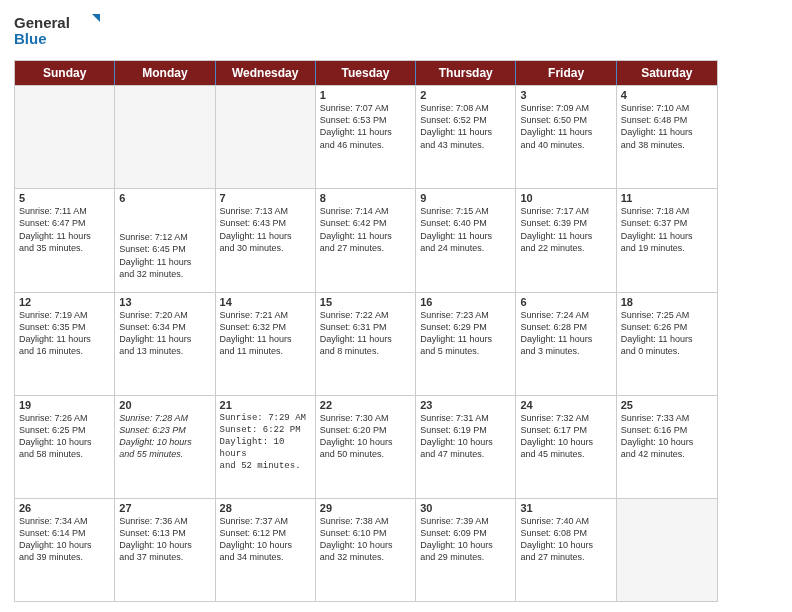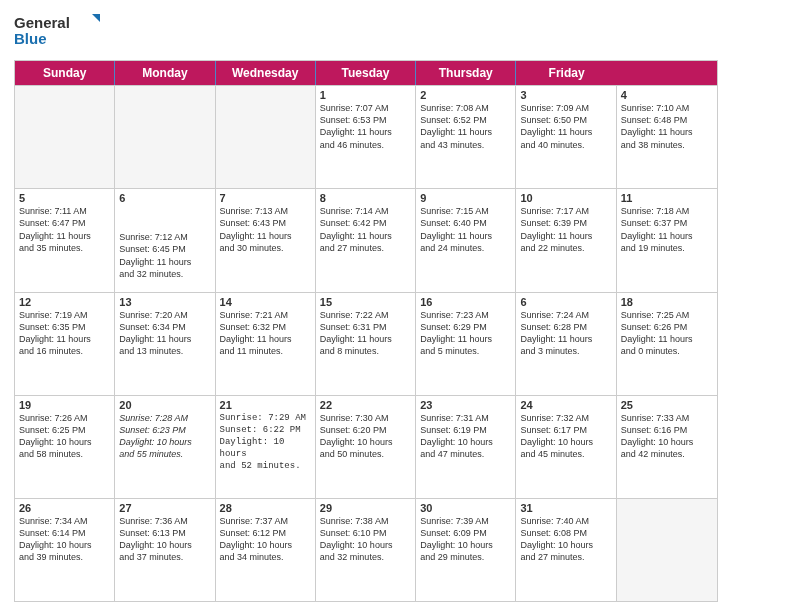--- a/index.html
+++ b/index.html
@@ -43,21 +43,21 @@
     }
     .calendar {
       flex: 1;
       display: flex;
       flex-direction: column;
       border: 1px solid #ccc;
     }
     .cal-header-row {
       display: grid;
       grid-template-columns: repeat(7, 1fr);
-      background: #be185d;
+      background: #7f1d1d;
     }
     .cal-header-cell {
       color: #fff;
       font-size: 12px;
       font-weight: bold;
       padding: 5px 4px;
       text-align: center;
       border-right: 1px solid #4a85c8;
     }
     .cal-header-cell:last-child { border-right: none; }
@@ -116,20 +116,21 @@
   </div>
 
   <div class="calendar">
     <div class="cal-header-row">
     <div class="cal-header-cell">Sunday</div>
         <div class="cal-header-cell">Monday</div>
         <div class="cal-header-cell">Wednesday</div>
         <div class="cal-header-cell">Tuesday</div>
         <div class="cal-header-cell">Thursday</div>
         <div class="cal-header-cell">Friday</div>
+        <div class="cal-header-cell">Saturday</div>
       </div>
     <div class="cal-body">
     <div class="cal-row">
           <div class="cal-cell empty"></div>
           <div class="cal-cell empty"></div>
           <div class="cal-cell empty"></div>
           <div class="cal-cell">
             <span class="day-num">1</span>
             <div class="sun-info" style="white-space: pre-line;">Sunrise: 7:07 AM
 Sunset: 6:53 PM

